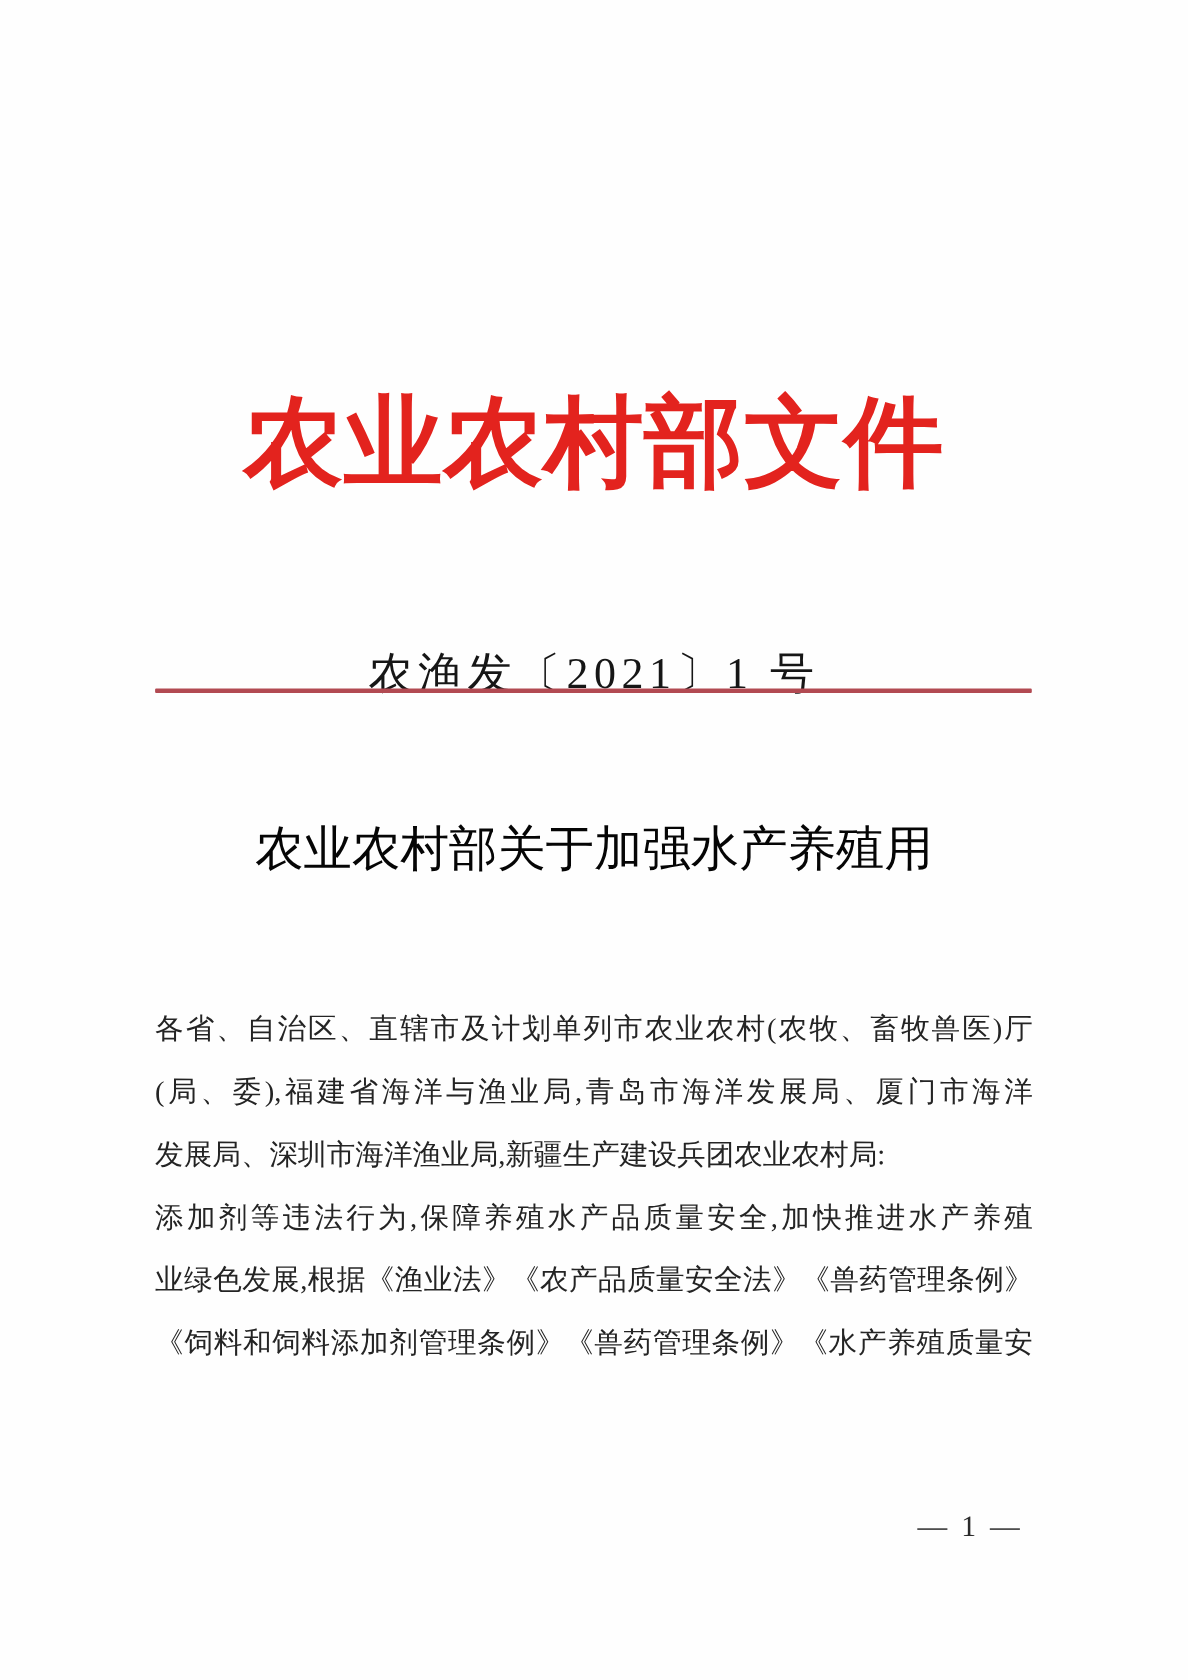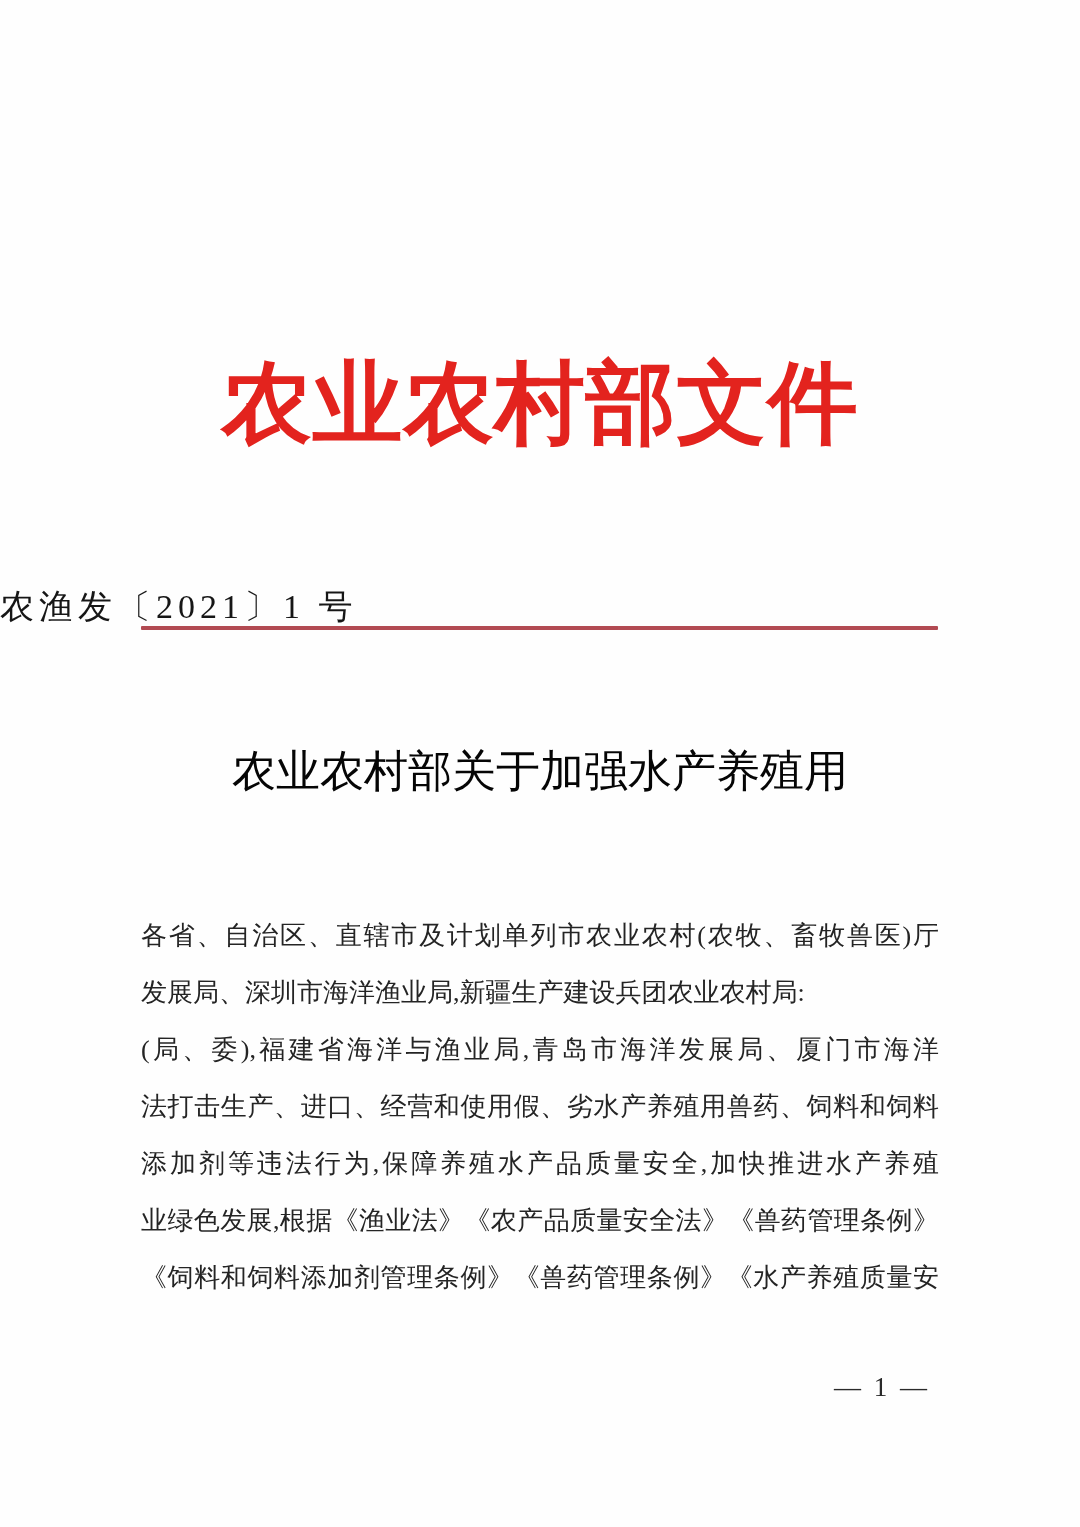--- a/index.html
+++ b/index.html
@@ -31,21 +31,22 @@
     font-weight: 700;
     letter-spacing: 1px;
     line-height: 1.15;
     white-space: nowrap;
   }
   .doc-number {
     position: absolute;
     top: 584px;
     left: 0;
     width: 1080px;
-    font-size: 34px;
+    text-align: center;
+    font-size: 40px;
     letter-spacing: 5px;
     color: #161616;
   }
   .divider {
     position: absolute;
     top: 626px;
     left: 141px;
     width: 797px;
     height: 4px;
     border-radius: 1px;
@@ -103,23 +104,22 @@
   <div class="doc-number">农渔发〔2021〕1 号</div>
 
   <div class="divider" style="background: rgb(178, 74, 82);"></div>
 
   <div class="notice-title">
     <div>农业农村部关于加强水产养殖用</div>
   </div>
 
   <div class="body-text">
     <div class="bline just">各省、自治区、直辖市及计划单列市农业农村(农牧、畜牧兽医)厅</div>
+    <div class="bline just">(局、委),福建省海洋与渔业局,青岛市海洋发展局、厦门市海洋</div>
     <div class="bline">发展局、深圳市海洋渔业局,新疆生产建设兵团农业农村局:</div>
-    <div class="bline just">(局、委),福建省海洋与渔业局,青岛市海洋发展局、厦门市海洋</div>
-    <div class="bline just">法打击生产、进口、经营和使用假、劣水产养殖用兽药、饲料和饲料</div>
     <div class="bline just">添加剂等违法行为,保障养殖水产品质量安全,加快推进水产养殖</div>
     <div class="bline just">业绿色发展,根据《渔业法》《农产品质量安全法》《兽药管理条例》</div>
     <div class="bline just">《饲料和饲料添加剂管理条例》《兽药管理条例》《水产养殖质量安</div>
   </div>
 
   <div class="page-number">— 1 —</div>
 
 </div>
 
 </body></html>

